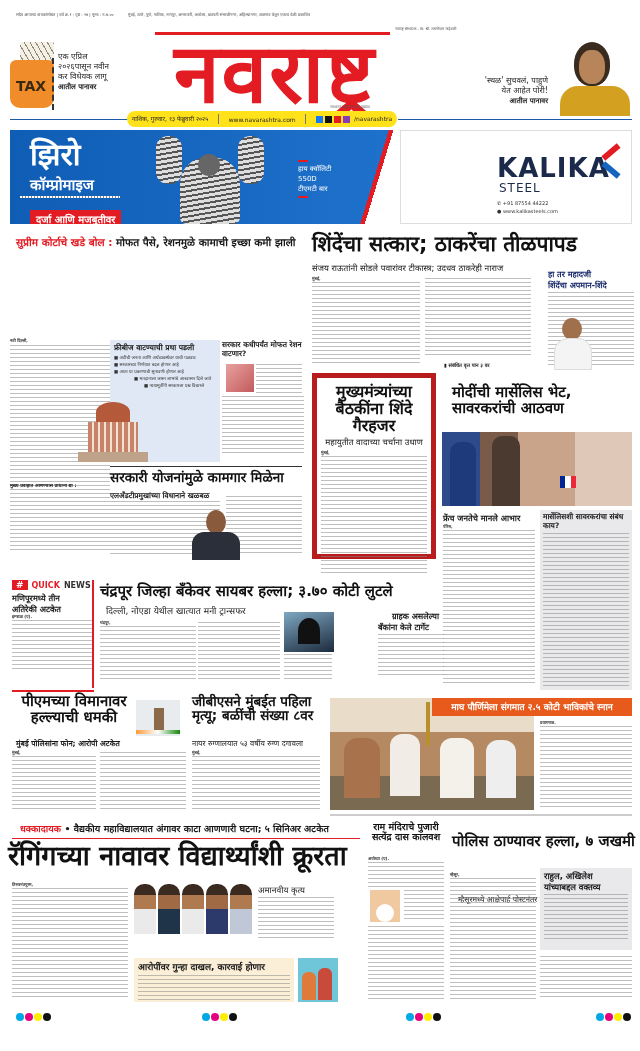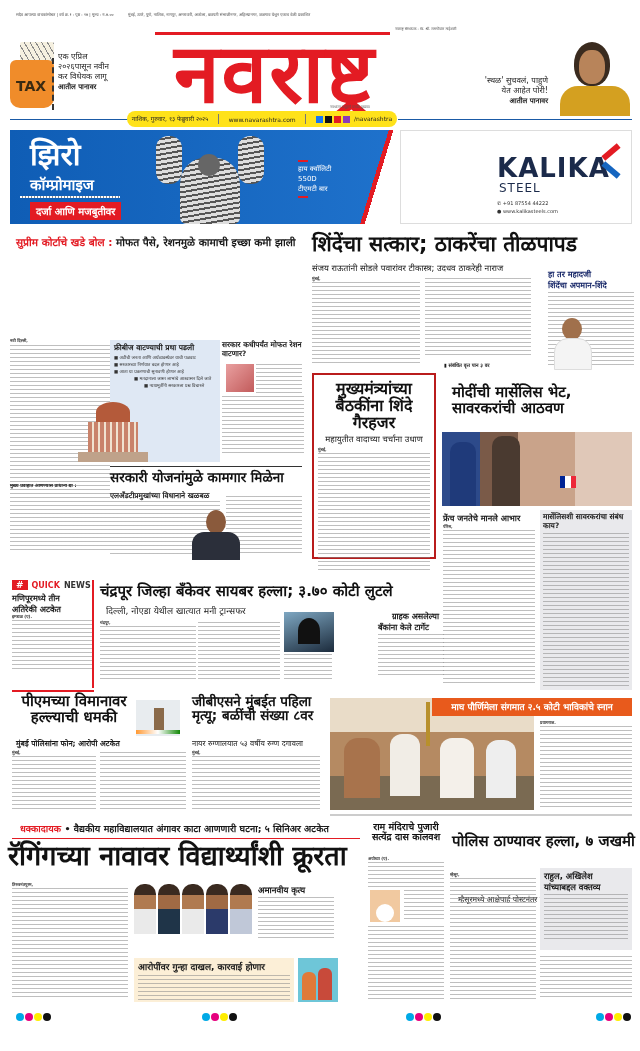--- a/index.html
+++ b/index.html
@@ -21,33 +21,33 @@
   .soc { display: inline-block; width: 7px; height: 7px; margin-right: 2px; vertical-align: middle; }
   .blueline { height: 1px; background: #1a5aa6; }
 
   .side-box-t { font-size: 8px; line-height: 10px; color: #222; }
   .side-box-a { font-size: 7px; font-weight: bold; color: #222; }
 
   
   .ad { background: linear-gradient(90deg, #0f5db5, #1f72cc); overflow: hidden; }
   .ad-zero { color: #fff; font-weight: bold; font-size: 30px; line-height: 30px; }
   .ad-comp { color: #fff; font-size: 15px; font-weight: bold; }
-  .ad-strip { background: #e31b23; color: #fff; font-size: 10px; font-weight: bold; padding: 2px 6px; }
+  .ad-strip { background: #e31b23; color: #fff; font-size: 10px; font-weight: bold; padding: 2px 6px; margin-top: 8px; }
   .ad-mid { color: #fff; font-size: 7px; line-height: 10px; }
   .kalika { color: #1b2a4a; font-weight: bold; font-size: 26px; letter-spacing: 1px; }
   .steel { color: #1b2a4a; font-size: 12px; letter-spacing: 1px; }
   .kcontact { font-size: 5px; color: #333; line-height: 8px; }
 
   .hl { font-weight: bold; color: #111; line-height: 1.05; }
   .red { color: #e31b23; }
   .orange-band { background: #e85a1c; color: #fff; font-weight: bold; text-align: center; }
   .grey-box { background: #e9e9ec; }
   .blue-box { background: #dfe8f4; }
   .cream-box { background: #fcefd7; }
-  .bordered { border: 2px solid #b91c1c; }
+  .bordered { border: 5px solid #b91c1c; }
   .dots span { display: inline-block; width: 8px; height: 8px; border-radius: 50%; margin-right: 1px; }
 </style>
 </head>
 <body>
 
 <div class="abs topline" style="left:16px;top:12px;">सदैव आपल्या वाचकांसोबत | वर्ष क्र.१ : पृष्ठ : १४ | मूल्य : रु.४.००</div>
 <div class="abs topline" style="left:128px;top:12px;">मुंबई, ठाणे, पुणे, नाशिक, नागपूर, अमरावती, अकोला, छत्रपती संभाजीनगर, अहिल्यानगर, जळगाव येथून एकाच वेळी प्रकाशित</div>
 <div class="abs topline" style="left:395px;top:26px;font-size:3.6px;">नवराष्ट्र संस्थापक : स्व. श्री. रामगोपाल माहेश्वरी</div>
 
 <div class="abs" style="left:8px;top:42px;width:48px;height:68px;">
@@ -296,21 +296,21 @@
   <div class="lines" style="height:112px;"></div>
 </div>
 <div class="abs photo" style="left:134px;top:884px;width:120px;height:50px;">
   <div class="abs" style="left:0;top:0;width:22px;height:50px;background:linear-gradient(180deg,#3a2a20 0 22%,#b07a50 22% 50%,#eaeaea 50%);border-radius:10px 10px 0 0;"></div>
   <div class="abs" style="left:24px;top:0;width:22px;height:50px;background:linear-gradient(180deg,#3a2a20 0 22%,#a06a44 22% 50%,#1f3448 50%);border-radius:10px 10px 0 0;"></div>
   <div class="abs" style="left:48px;top:0;width:22px;height:50px;background:linear-gradient(180deg,#3a2a20 0 22%,#b07a50 22% 50%,#eaeaea 50%);border-radius:10px 10px 0 0;"></div>
   <div class="abs" style="left:72px;top:0;width:22px;height:50px;background:linear-gradient(180deg,#3a2a20 0 22%,#a06a44 22% 50%,#2b3a6a 50%);border-radius:10px 10px 0 0;"></div>
   <div class="abs" style="left:96px;top:0;width:22px;height:50px;background:linear-gradient(180deg,#3a2a20 0 22%,#b07a50 22% 50%,#c0c8d8 50%);border-radius:10px 10px 0 0;"></div>
 </div>
 <div class="abs" style="left:258px;top:884px;width:76px;">
-  <div style="font-size:8.5px;font-weight:bold;">अमानवीय कृत्य</div>
+  <div style="font-size:8.5px;font-weight:normal;">अमानवीय कृत्य</div>
   <div class="lines" style="height:42px;margin-top:2px;"></div>
 </div>
 <div class="abs cream-box" style="left:134px;top:958px;width:160px;height:44px;padding:2px 4px;">
   <div style="font-size:9px;font-weight:bold;">आरोपींवर गुन्हा दाखल, कारवाई होणार</div>
   <div class="lines" style="height:28px;margin-top:2px;"></div>
 </div>
 <div class="abs photo" style="left:298px;top:958px;width:40px;height:44px;background:#6ec6d8;">
   <div class="abs" style="left:4px;top:14px;width:14px;height:28px;border-radius:6px 6px 0 0;background:#e07a3a;"></div>
   <div class="abs" style="left:20px;top:10px;width:14px;height:32px;border-radius:6px 6px 0 0;background:#c84a3a;"></div>
 </div>

